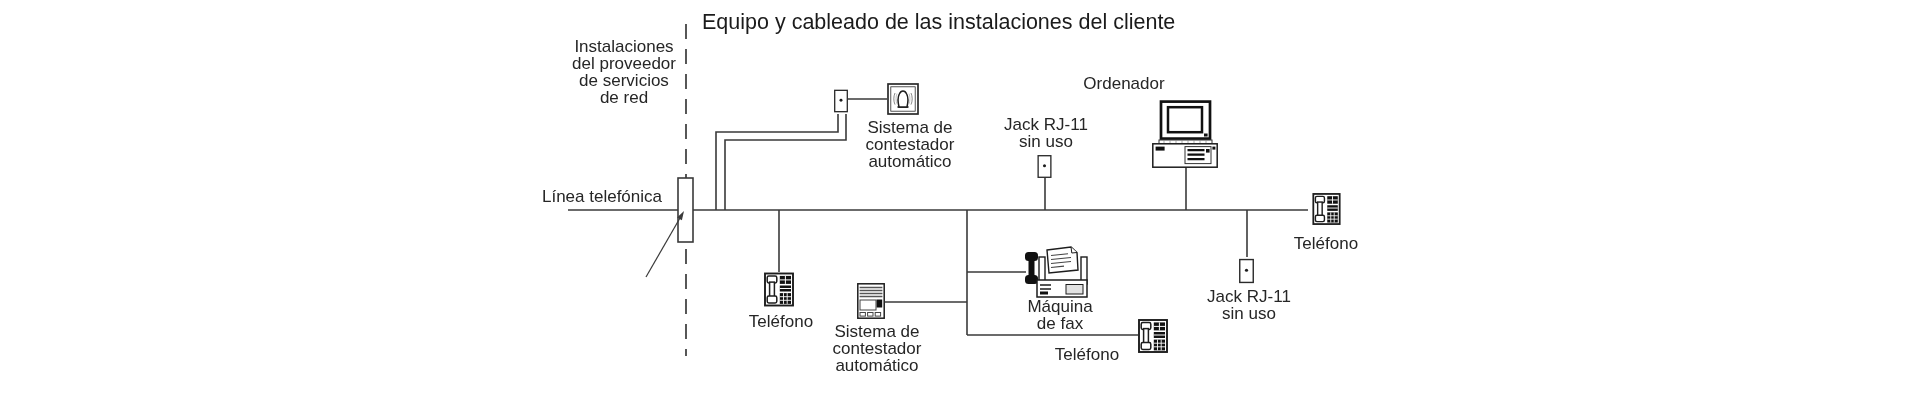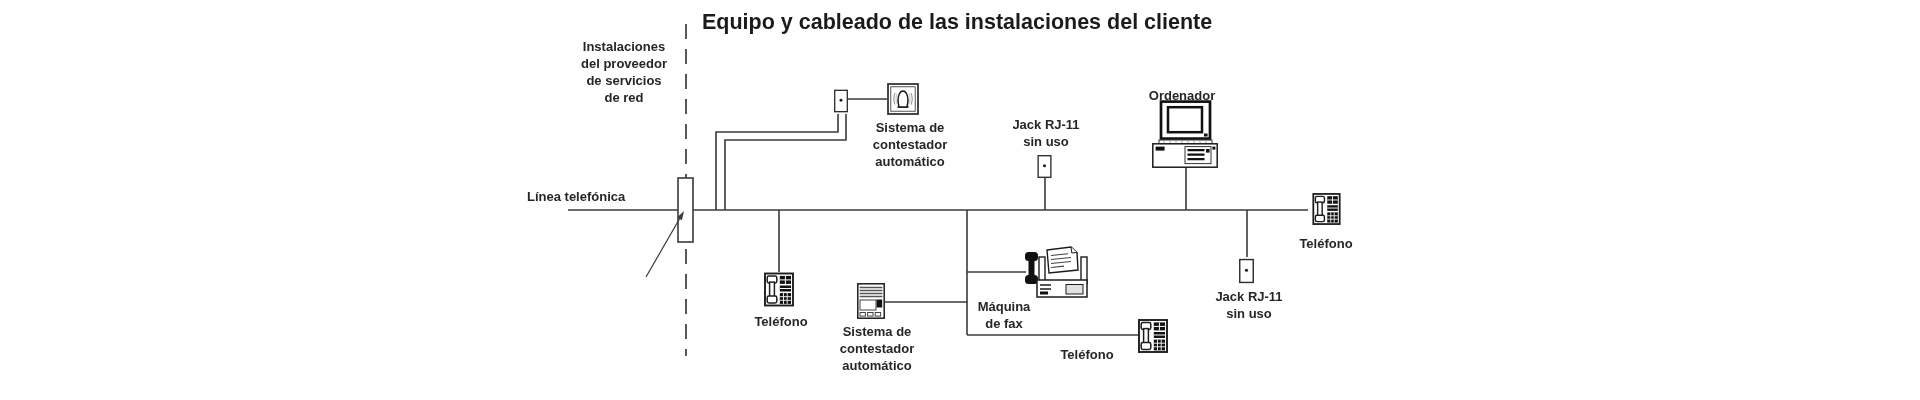--- a/index.html
+++ b/index.html
@@ -1,29 +1,29 @@
 <!DOCTYPE html>
 <html style="--bg: #ffffff; --line: #3a3a3a; --text: #262626;"><head>
 <meta charset="utf-8">
 <style>
   :root{
     --bg:#ffffff; --line:#3a3a3a; --text:#262626;
   }
   html,body{margin:0;padding:0;background:var(--bg);}
   .canvas{
     position:relative;width:1612px;height:400px;background:var(--bg);
-    overflow:hidden;font-family:"Liberation Sans",sans-serif;font-weight:bold;
+    overflow:hidden;font-family:"Liberation Sans",sans-serif;
   }
   .wiring{position:absolute;left:0;top:0;color:var(--line);}
   .lbl{
     position:absolute;width:150px;text-align:center;
-    font-size:13px;line-height:17px;color:var(--text);
+    font-size:17px;line-height:17px;color:var(--text);
     white-space:pre-line;
   }
-  .lbl.right{text-align:left;}
+  .lbl.right{text-align:center;}
   .title{
     position:absolute;left:702px;top:9px;
     font-size:21.5px;line-height:26px;color:#1b1b1b;white-space:nowrap;
   }
 </style>
 </head>
 <body>
 
 <div class="canvas">
 
@@ -136,24 +136,24 @@
 del proveedor
 de servicios
 de red</div>
   <div class="lbl right" style="left:527px;top:188px;">Línea telefónica</div>
 
   <div class="lbl" style="left:835px;top:119px;">Sistema de
 contestador
 automático</div>
   <div class="lbl" style="left:971px;top:116px;">Jack RJ-11
 sin uso</div>
-  <div class="lbl" style="left:1107px;top:75px;margin-top:12px;">Ordenador</div>
+  <div class="lbl" style="left:1049px;top:75px;">Ordenador</div>
   <div class="lbl" style="left:1251px;top:235px;">Teléfono</div>
   <div class="lbl" style="left:706px;top:313px;">Teléfono</div>
   <div class="lbl" style="left:802px;top:323px;">Sistema de
 contestador
 automático</div>
-  <div class="lbl" style="left:929px;top:298px;">Máquina
+  <div class="lbl" style="left:985px;top:298px;">Máquina
 de fax</div>
   <div class="lbl" style="left:1012px;top:346px;">Teléfono</div>
   <div class="lbl" style="left:1174px;top:288px;">Jack RJ-11
 sin uso</div>
 </div>
 
 </body></html>

